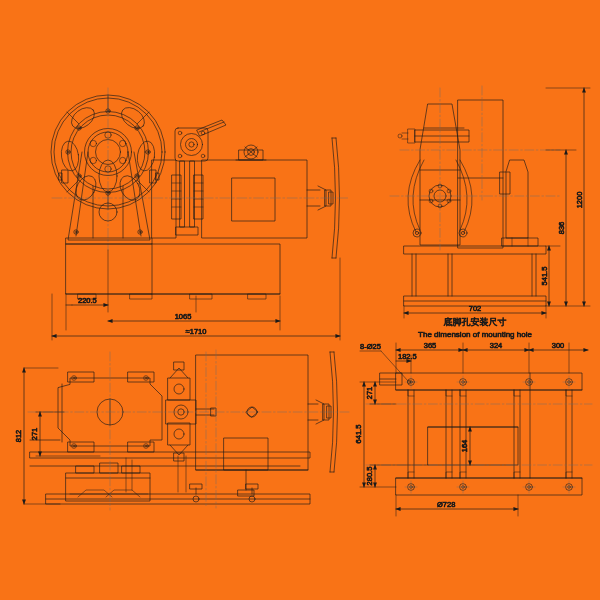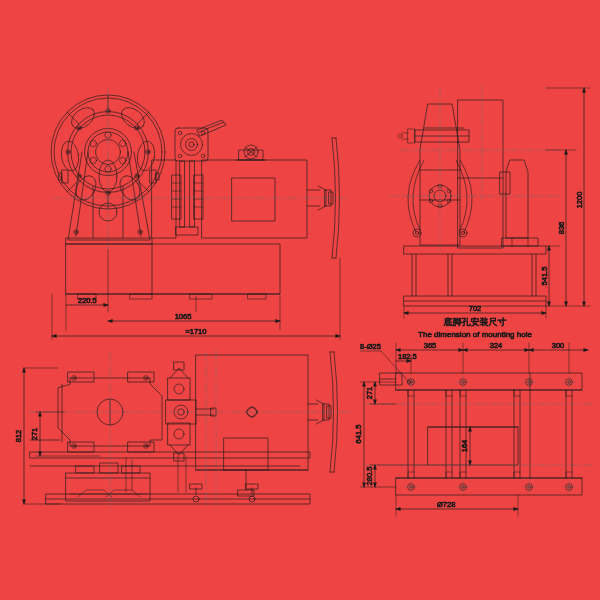--- a/index.html
+++ b/index.html
@@ -1,17 +1,17 @@
 <!DOCTYPE html>
 <html><head>
 <meta charset="utf-8">
 <style>
   html,body{margin:0;padding:0;background:#ffffff;}
   body{width:600px;height:600px;font-family:"Liberation Sans",sans-serif;overflow:hidden;}
-  #sheet{position:relative;width:600px;height:600px;background:#ef4444;}
+  #sheet{position:relative;width:600px;height:600px;background:#f97316;}
   svg{display:block;}
   text{font-family:"Liberation Sans",sans-serif;fill:#1a1a1a;}
   .dim{font-size:7.5px;}
   .cap-cn{font-size:9px;}
   .cap-en{font-size:8px;}
 </style>
 </head>
 <body>
 
 <div id="sheet">

